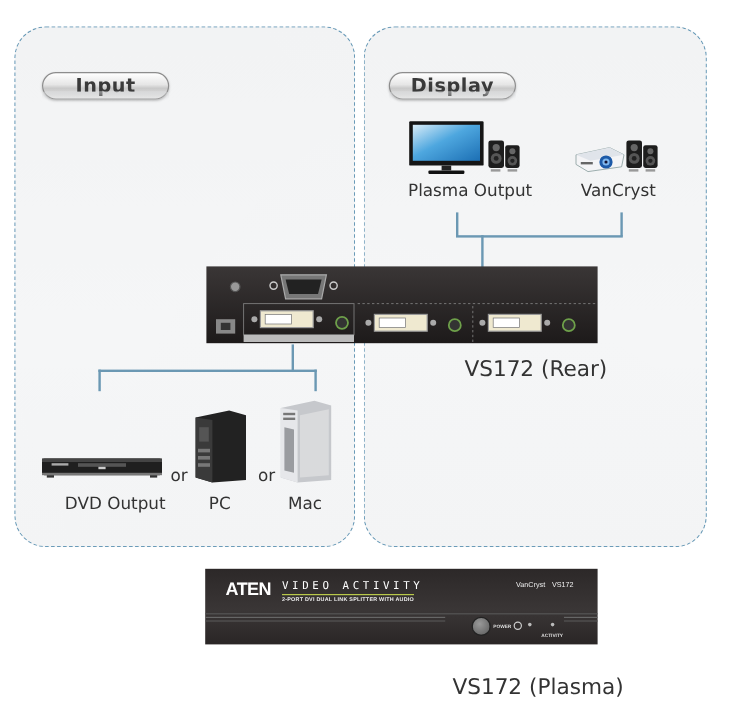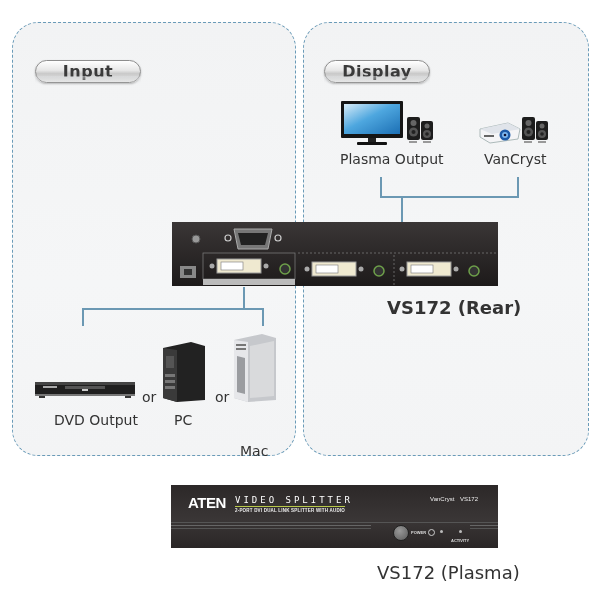--- a/index.html
+++ b/index.html
@@ -117,21 +117,21 @@
     <rect x="144" y="43" width="22" height="8" fill="#fff" stroke="#777" stroke-width=".6"></rect>
     <circle cx="189" cy="47" r="2.5" fill="#aaa"></circle>
   <circle cx="207" cy="49" r="5" fill="#333" stroke="#6ea04a" stroke-width="1.5"></circle>
 
   <circle cx="230" cy="47" r="2.5" fill="#aaa"></circle>
     <rect x="235" y="40" width="44" height="14" fill="#efe9d0" stroke="#999"></rect>
     <rect x="239" y="43" width="22" height="8" fill="#fff" stroke="#777" stroke-width=".6"></rect>
     <circle cx="284" cy="47" r="2.5" fill="#aaa"></circle>
   <circle cx="302" cy="49" r="5" fill="#333" stroke="#6ea04a" stroke-width="1.5"></circle>
 </svg>
-<div class="big-label" style="left:387px;top:297px;font-weight:bold;">VS172 (Rear)</div>
+<div class="big-label" style="left:387px;top:297px;">VS172 (Rear)</div>
 
 <div class="line" style="left:243px;top:287px;width:2px;height:22px;"></div>
 <div class="line" style="left:82px;top:308px;width:182px;height:2px;"></div>
 <div class="line" style="left:82px;top:308px;width:2px;height:18px;"></div>
 <div class="line" style="left:262px;top:308px;width:2px;height:18px;"></div>
 
 <svg style="left:35px;top:378px;" width="100" height="22" viewBox="0 0 100 22">
   <rect x="0" y="4" width="100" height="14" rx="2" fill="#1f1f1f"></rect>
   <rect x="0" y="4" width="100" height="3" fill="#444"></rect>
   <rect x="30" y="8" width="40" height="3" fill="#555"></rect>
@@ -154,30 +154,30 @@
 <svg style="left:234px;top:334px;" width="42" height="68" viewBox="0 0 42 68">
   <path d="M0 6 L28 0 L42 4 L42 66 L14 68 L0 64 Z" fill="#c6c8cc"></path>
   <path d="M0 6 L14 8 L14 68 L0 64 Z" fill="#e6e7ea"></path>
   <rect x="2" y="10" width="10" height="2" fill="#777"></rect>
     <rect x="2" y="14" width="10" height="2" fill="#777"></rect>
   <path d="M3 22 L11 24 L11 60 L3 58 Z" fill="#9a9ca0"></path>
   <path d="M16 12 L40 7 L40 62 L16 64 Z" fill="#d9dadc"></path>
 </svg>
 <div class="label" style="left:54px;top:412px;">DVD Output</div>
 <div class="label" style="left:174px;top:412px;">PC</div>
-<div class="label" style="left:240px;top:412px;margin-top:31px;">Mac</div>
+<div class="label" style="left:240px;top:412px;">Mac</div>
 
-<div style="position:absolute;left:171px;top:485px;width:327px;height:63px;background:linear-gradient(180deg,#2c2828 0%,#3a3636 55%,#2a2626 100%);">
+<div style="position:absolute;left:171px;top:474px;width:327px;height:63px;background:linear-gradient(180deg,#2c2828 0%,#3a3636 55%,#2a2626 100%);">
   <div style="position:absolute;left:0;right:0;top:37px;height:1px;background:#555;"></div>
   <div style="position:absolute;left:0;width:200px;top:40px;height:1px;background:#666;"></div>
   <div style="position:absolute;left:0;width:200px;top:43px;height:1px;background:#555;"></div>
   <div style="position:absolute;right:0;width:28px;top:40px;height:1px;background:#666;"></div>
   <div style="position:absolute;right:0;width:28px;top:43px;height:1px;background:#555;"></div>
   <div style="position:absolute;left:17px;top:9px;font-family:'Liberation Sans',sans-serif;font-weight:bold;font-size:15px;color:#fff;letter-spacing:-.5px;">ATEN</div>
-  <div style="position:absolute;left:64px;top:10px;font-family:'DejaVu Sans Mono',monospace;font-size:9px;color:#fff;letter-spacing:3px;">VIDEO SPLITTER</div>
+  <div style="position:absolute;left:64px;top:10px;font-family:'DejaVu Sans Mono',monospace;font-size:9px;color:#fff;letter-spacing:3px;">VIDEO ACTIVITY</div>
   <div style="position:absolute;left:64px;top:21px;width:110px;height:1px;background:#b8c84a;"></div>
   <div style="position:absolute;left:64px;top:23px;font-family:'Liberation Sans',sans-serif;font-weight:bold;font-size:4.5px;color:#eee;letter-spacing:.2px;">2-PORT DVI DUAL LINK SPLITTER WITH AUDIO</div>
   <div style="position:absolute;right:20px;top:11px;font-family:'Liberation Sans',sans-serif;font-size:6px;color:#eee;">
     <span>VanCryst</span>
     <span style="margin-left:4px;">VS172</span>
   </div>
   <div style="position:absolute;left:222px;top:40px;width:14px;height:14px;border-radius:50%;background:radial-gradient(circle at 40% 35%,#999,#5a5a5a);border:1px solid #222;"></div>
   <div style="position:absolute;left:240px;top:45px;font-family:'Liberation Sans',sans-serif;font-weight:bold;font-size:4px;color:#ddd;">POWER</div>
   <div style="position:absolute;left:257px;top:44px;width:5px;height:5px;border:1px solid #ccc;border-radius:50%;"></div>
   <div style="position:absolute;left:269px;top:45px;width:3px;height:3px;border-radius:50%;background:#bbb;"></div>

